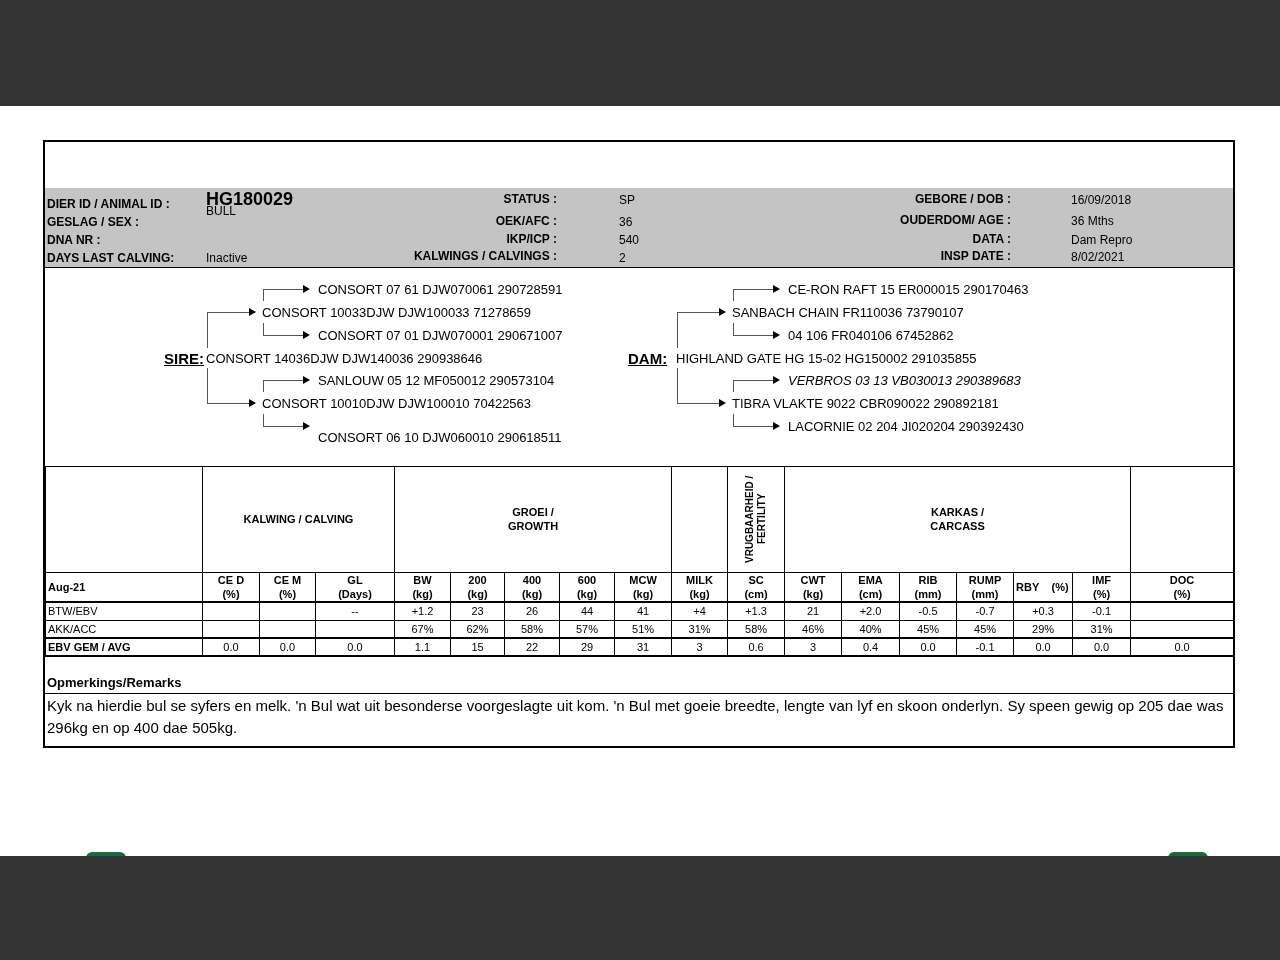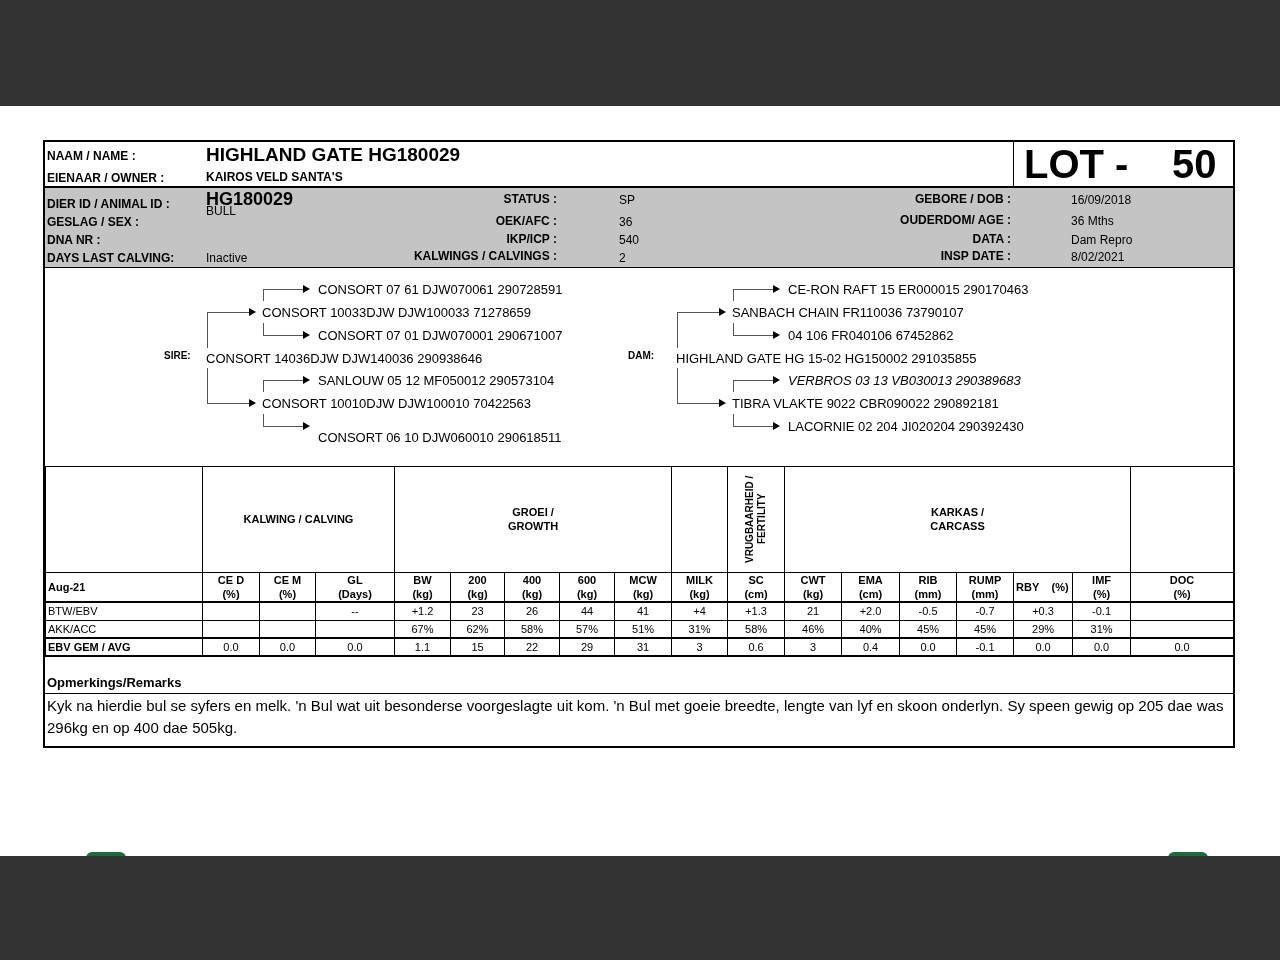--- a/index.html
+++ b/index.html
@@ -21,21 +21,21 @@
   .val { position: absolute; font-size: 12px; white-space: nowrap; }
   .name-val { position: absolute; left: 161px; top: 2px; font-size: 19px; font-weight: bold; }
   .owner-val { position: absolute; left: 161px; top: 28px; font-size: 12px; font-weight: bold; }
 
   .info { position: absolute; left: 0; top: 46px; width: 1188px; height: 80px; background: #c4c4c4; border-bottom: 1.5px solid #000; }
   .rlbl { position: absolute; font-size: 12px; font-weight: bold; text-align: right; white-space: nowrap; }
 
   
   .ped { position: absolute; left: 0; top: 127px; width: 1188px; height: 198px; border-bottom: 1.5px solid #000; }
   .ptxt { position: absolute; font-size: 13px; white-space: nowrap; }
-  .pbig { position: absolute; font-size: 10px; font-weight: bold; }
+  .pbig { position: absolute; font-size: 15px; font-weight: bold; text-decoration: underline; }
   .ln { position: absolute; background: #555; }
   .arrow { position: absolute; width: 0; height: 0; border-top: 4px solid transparent; border-bottom: 4px solid transparent; border-left: 7px solid #000; }
 
   
   .ebv { position: absolute; left: 0; top: 325px; width: 1188px; border-collapse: collapse; table-layout: fixed; font-size: 11px; }
   .ebv td { border: 1px solid #000; text-align: center; padding: 0; line-height: 14px; }
   .ebv .grp { height: 105px; font-weight: bold; font-size: 11px; }
   .ebv .hd td { font-weight: bold; height: 30px; vertical-align: middle; }
   .ebv .row td { height: 18px; }
   .ebv .lft { text-align: left; padding-left: 2px; }
@@ -52,30 +52,20 @@
 <body>
 
 <div class="topbar"></div>
 <div class="page"></div>
 <div class="leaf-l"></div>
 <div class="leaf-r"></div>
 <div class="botbar"></div>
 
 <div class="card">
 
-  <div class="hdr">
-    <span class="lbl" style="left:2px;top:7px;">NAAM / NAME :</span>
-    <span class="name-val">HIGHLAND GATE HG180029</span>
-    <span class="lbl" style="left:2px;top:29px;">EIENAAR / OWNER :</span>
-    <span class="owner-val">KAIROS VELD SANTA'S</span>
-    <div class="lot">
-      <span class="lot-label">LOT -</span>
-      <span class="lot-num">50</span>
-    </div>
-  </div>
 
   <div class="info">
     <span class="lbl" style="left:2px;top:9px;">DIER ID / ANIMAL ID :</span>
     <span class="val" style="left:161px;top:1px;font-size:18px;font-weight:bold;">HG180029</span>
     <span class="lbl" style="left:2px;top:27px;">GESLAG / SEX :</span>
     <span class="val" style="left:161px;top:16px;text-align:right;">BULL</span>
     <span class="lbl" style="left:2px;top:45px;">DNA NR :</span>
     <span class="val" style="left:161px;top:45px;"></span>
     <span class="lbl" style="left:2px;top:63px;">DAYS LAST CALVING:</span>
     <span class="val" style="left:161px;top:63px;">Inactive</span>

